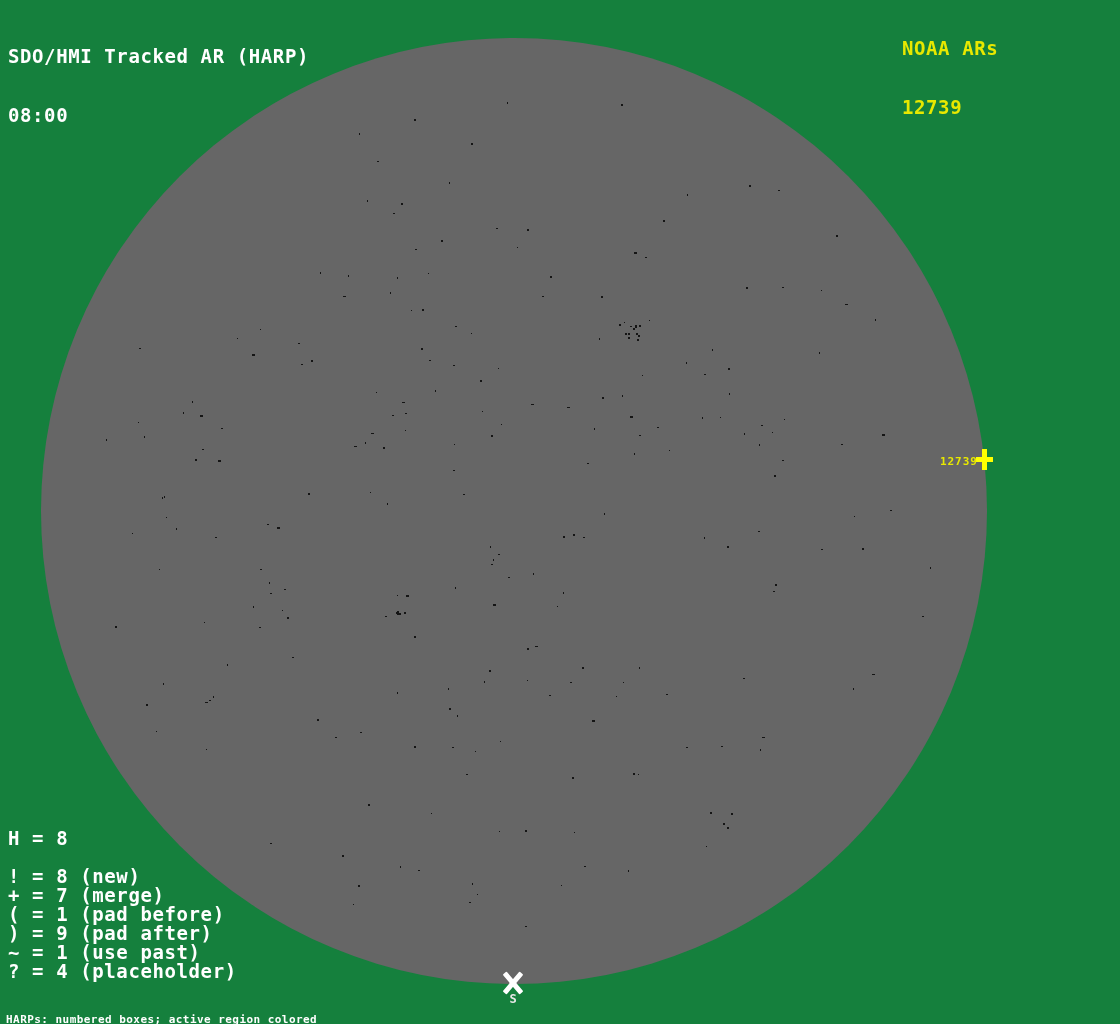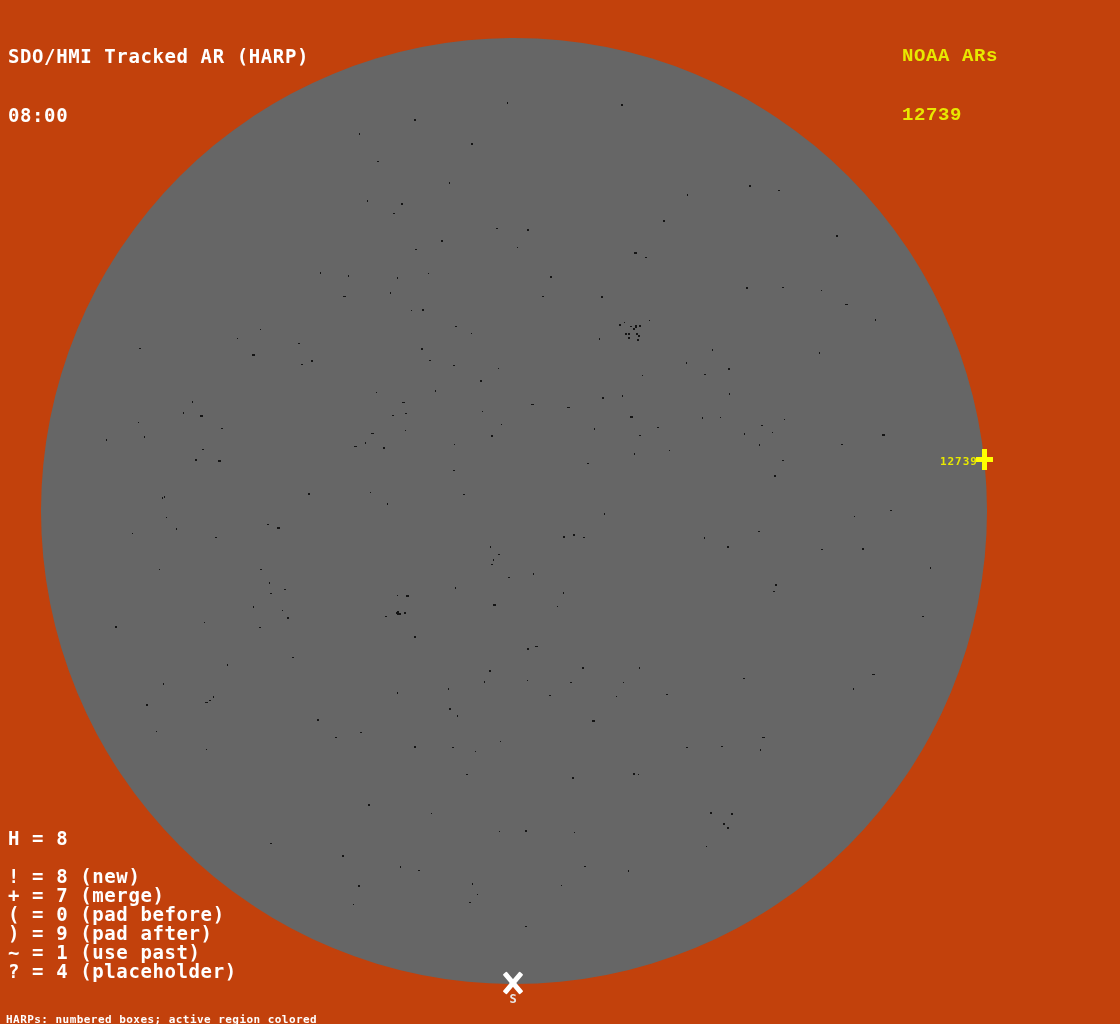--- a/index.html
+++ b/index.html
@@ -21,21 +21,21 @@
     border-radius: 50%;
   }
   .speckle { position: absolute; }
   .txt-lg {
     font-size: 19px;
     line-height: 19.5px;
     letter-spacing: 0.6px;
     white-space: pre;
   }
   .title-block { position: absolute; left: 8px; top: 8px; z-index: 5; }
-  .noaa-block  { position: absolute; left: 902px; top: 8px; z-index: 5; color: var(--yellow); font-family: Liberation Mono, monospace; }
+  .noaa-block  { position: absolute; left: 902px; top: 0; z-index: 5; color: var(--yellow); }
   .harps-block { position: absolute; left: 1016px; top: 8px; z-index: 5; color: #fff; }
   .legend { position: absolute; left: 8px; top: 829px; z-index: 5; }
   .legend-line { height: 19px; line-height: 19px; font-size: 19px; letter-spacing: 0.6px; white-space: pre; }
   .footnotes {
     position: absolute; left: 6px; top: 990px; z-index: 5;
     font-size: 11px; line-height: 12px; letter-spacing: 0.45px;
     white-space: pre;
   }
   .cross { position: absolute; width: 17px; height: 21px; z-index: 6; }
   .cross .vbar { position: absolute; left: 6px; top: 0; width: 5px; height: 21px; background: var(--cross); }
@@ -56,21 +56,21 @@
   .xmark .bar.b { transform: translate(-50%,-50%) rotate(-40deg); }
   .s-label {
     position: absolute; z-index: 6;
     width: 40px; text-align: center;
     font-size: 12px; color: #e8e8e8;
   }
 </style>
 </head>
 <body>
 
-<div class="stage" style="--yellow: #e8e800; --cross: #ffff00; background: #c2410c; color: rgb(255, 255, 255);">
+<div class="stage" style="--yellow: #e8e800; --cross: #ffff00; background: #15803d; color: rgb(255, 255, 255);">
 
   <div class="disk" style="left: 41px; top: 38px; width: 946px; height: 946px; background: rgb(102, 102, 102);"></div>
 
   <div id="speckles">
       <div class="speckle" style="left: 582px; top: 667px; width: 2px; height: 2px; background: rgb(21, 21, 21);"></div>
       <div class="speckle" style="left: 287px; top: 617px; width: 2px; height: 2px; background: rgb(21, 21, 21);"></div>
       <div class="speckle" style="left: 221px; top: 428px; width: 2px; height: 1px; background: rgb(21, 21, 21);"></div>
       <div class="speckle" style="left: 269px; top: 582px; width: 1px; height: 2px; background: rgb(21, 21, 21);"></div>
       <div class="speckle" style="left: 139px; top: 348px; width: 2px; height: 1px; background: rgb(21, 21, 21);"></div>
       <div class="speckle" style="left: 570px; top: 682px; width: 2px; height: 1px; background: rgb(21, 21, 21);"></div>
@@ -336,21 +336,21 @@
     <div class="bar a"></div>
     <div class="bar b"></div>
   </div>
   <div class="s-label" id="south-label" style="left: 493px; top: 992px;">S</div>
 
   <div class="legend">
     <div class="legend-line">H = 8</div>
     <div class="legend-line"></div>
     <div class="legend-line">! = 8 (new)</div>
     <div class="legend-line">+ = 7 (merge)</div>
-    <div class="legend-line">( = 0 (pad before)</div>
+    <div class="legend-line">( = 1 (pad before)</div>
     <div class="legend-line">) = 9 (pad after)</div>
     <div class="legend-line">~ = 1 (use past)</div>
     <div class="legend-line">? = 4 (placeholder)</div>
   </div>
 
   <div class="footnotes">
     <div>HARPs: numbered boxes; active region colored</div>
     
   </div>
 

